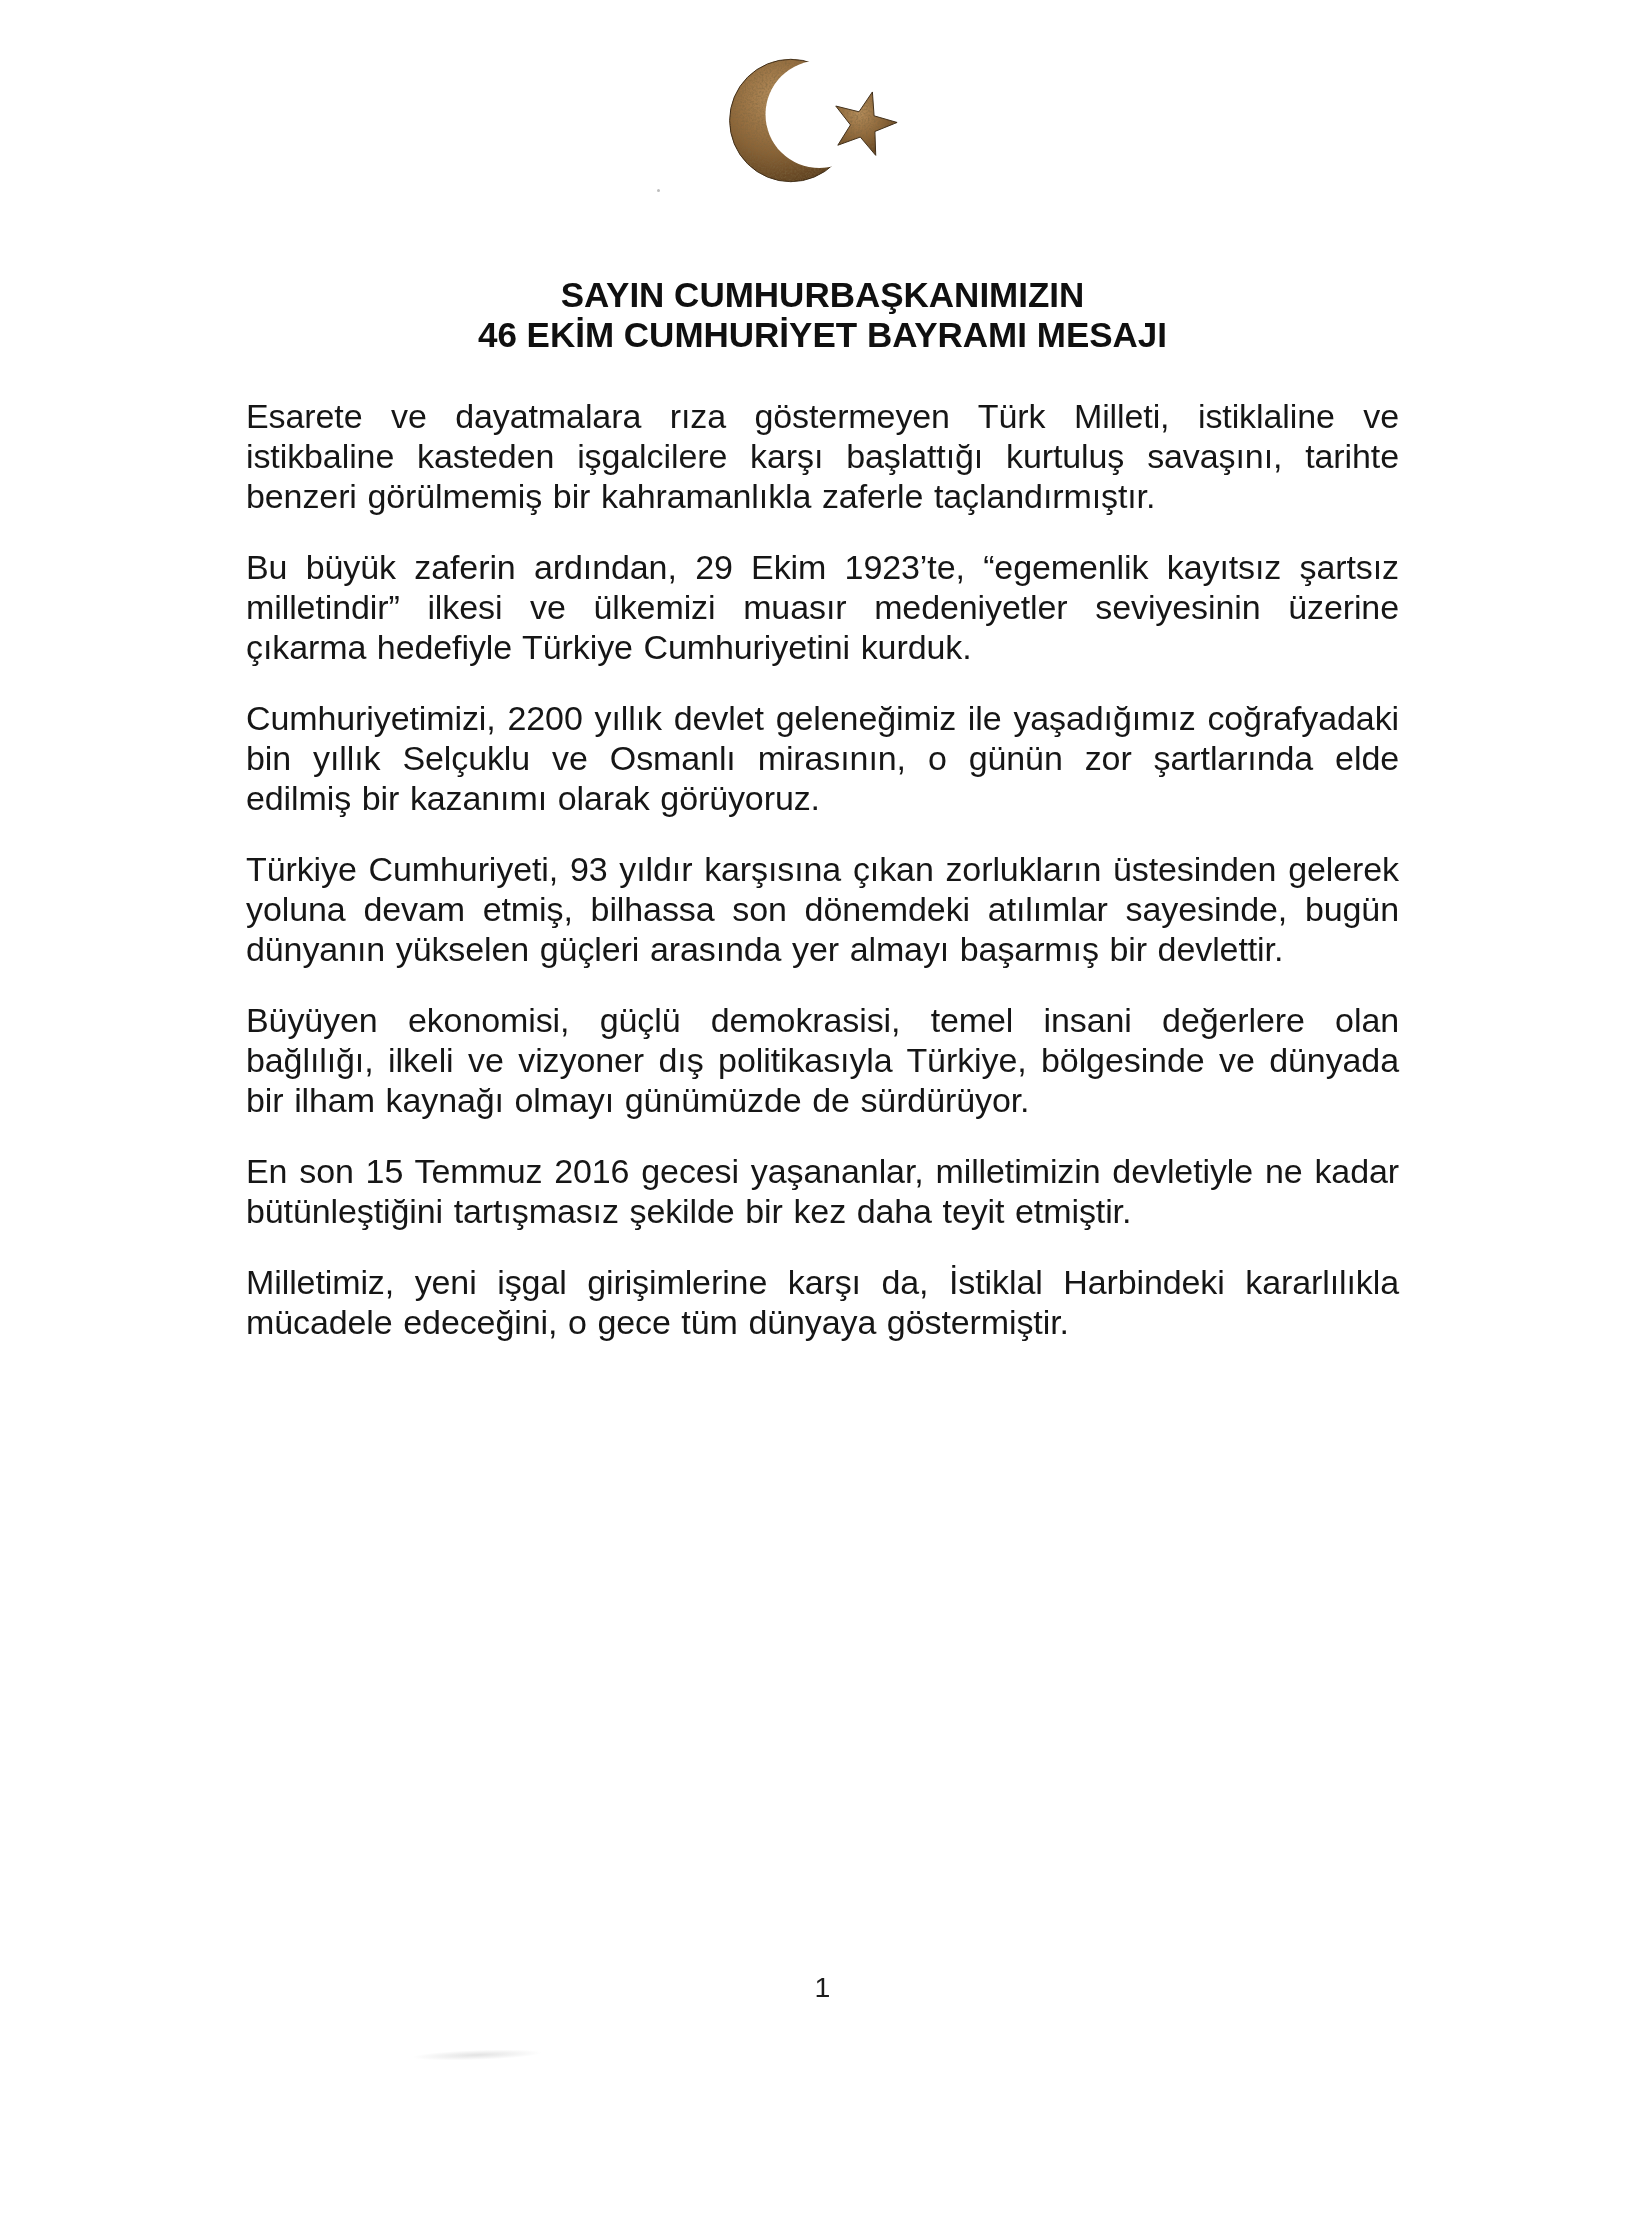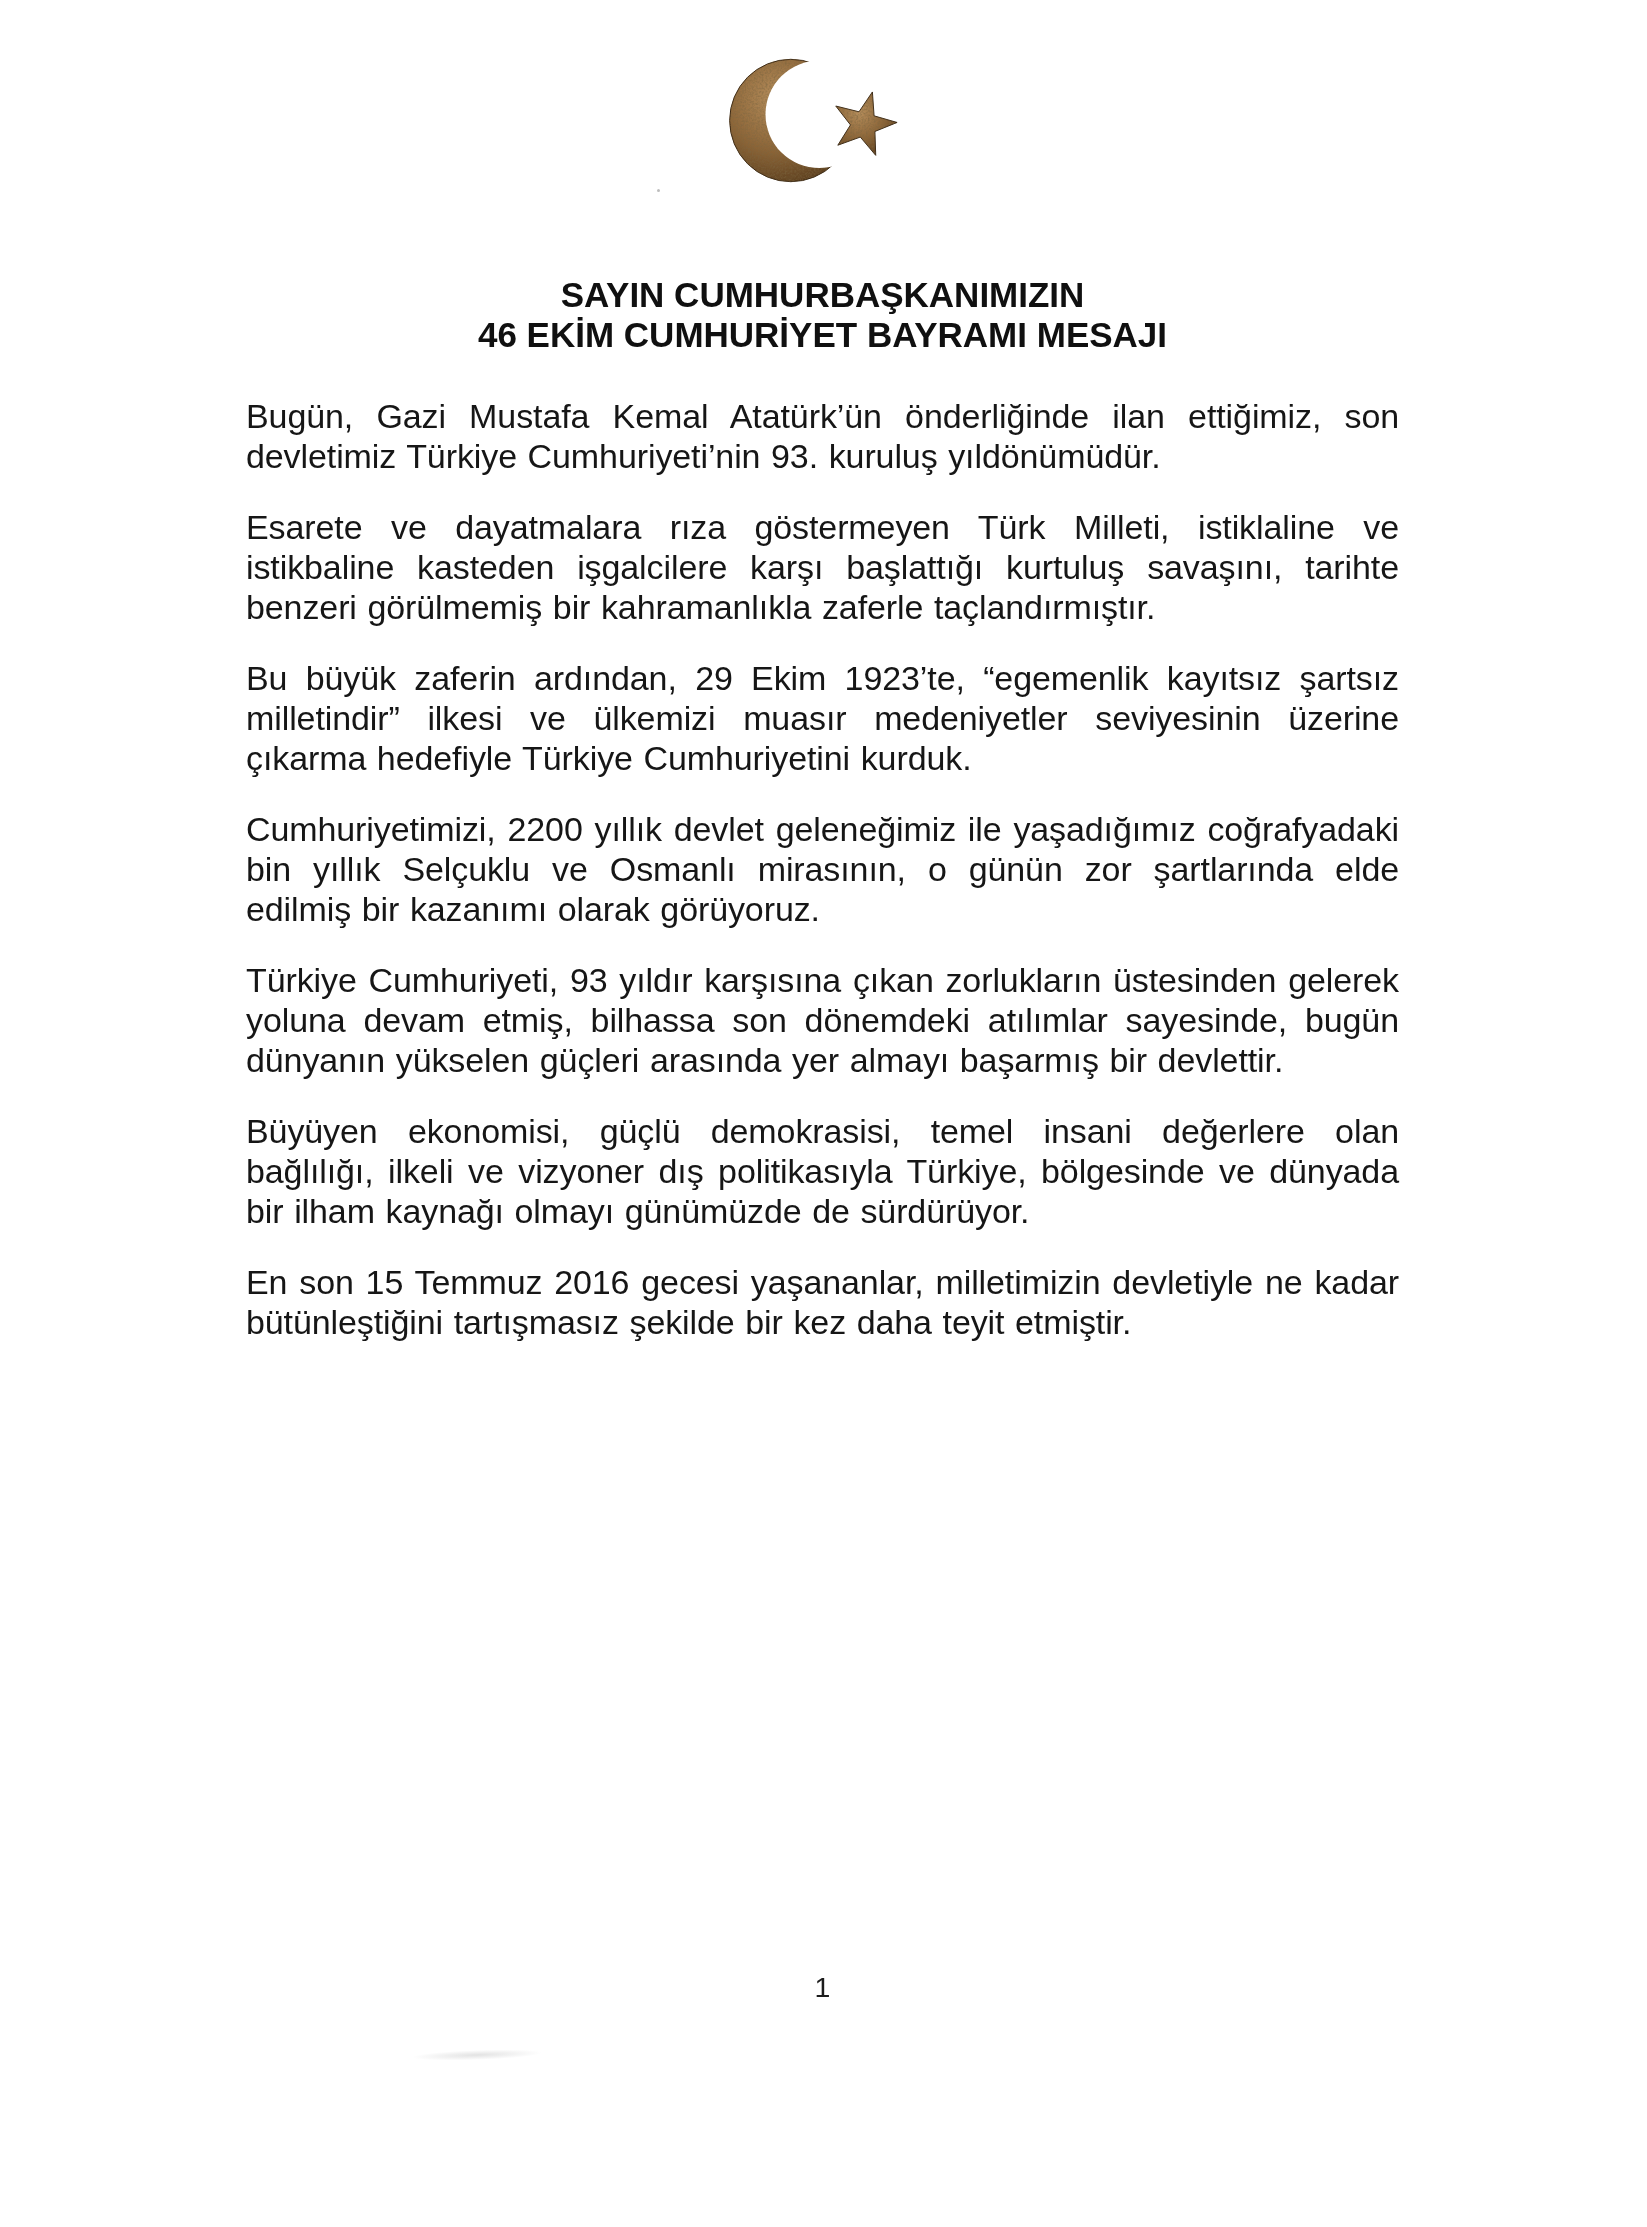--- a/index.html
+++ b/index.html
@@ -107,27 +107,27 @@
       <use href="#emblemShapes" filter="url(#speckle)"></use>
     </svg>
   </div>
 
   <div class="title-block">
     <div class="title-line">SAYIN CUMHURBAŞKANIMIZIN</div>
     <div class="title-line">46 EKİM CUMHURİYET BAYRAMI MESAJI</div>
   </div>
 
   <div class="body-block">
-      <p class="para">Bugün, Gazi Mustafa Kemal Atatürk’ün önderliğinde ilan ettiğimiz, son devletimiz Türkiye Cumhuriyeti’nin 93. kuruluş yıldönümüdür.</p>
       <p class="para">Esarete ve dayatmalara rıza göstermeyen Türk Milleti, istiklaline ve istikbaline kasteden işgalcilere karşı başlattığı kurtuluş savaşını, tarihte benzeri görülmemiş bir kahramanlıkla zaferle taçlandırmıştır.</p>
       <p class="para">Bu büyük zaferin ardından, 29 Ekim 1923’te, “egemenlik kayıtsız şartsız milletindir” ilkesi ve ülkemizi muasır medeniyetler seviyesinin üzerine çıkarma hedefiyle Türkiye Cumhuriyetini kurduk.</p>
       <p class="para">Cumhuriyetimizi, 2200 yıllık devlet geleneğimiz ile yaşadığımız coğrafyadaki bin yıllık Selçuklu ve Osmanlı mirasının, o günün zor şartlarında elde edilmiş bir kazanımı olarak görüyoruz.</p>
       <p class="para">Türkiye Cumhuriyeti, 93 yıldır karşısına çıkan zorlukların üstesinden gelerek yoluna devam etmiş, bilhassa son dönemdeki atılımlar sayesinde, bugün dünyanın yükselen güçleri arasında yer almayı başarmış bir devlettir.</p>
       <p class="para">Büyüyen ekonomisi, güçlü demokrasisi, temel insani değerlere olan bağlılığı, ilkeli ve vizyoner dış politikasıyla Türkiye, bölgesinde ve dünyada bir ilham kaynağı olmayı günümüzde de sürdürüyor.</p>
       <p class="para">En son 15 Temmuz 2016 gecesi yaşananlar, milletimizin devletiyle ne kadar bütünleştiğini tartışmasız şekilde bir kez daha teyit etmiştir.</p>
+      <p class="para">Milletimiz, yeni işgal girişimlerine karşı da, İstiklal Harbindeki kararlılıkla mücadele edeceğini, o gece tüm dünyaya göstermiştir.</p>
     </div>
 
   <div class="scan-speck"></div>
   <div class="scan-smudge"></div>
 
   <div class="page-number">1</div>
 
 </div>
 
 

